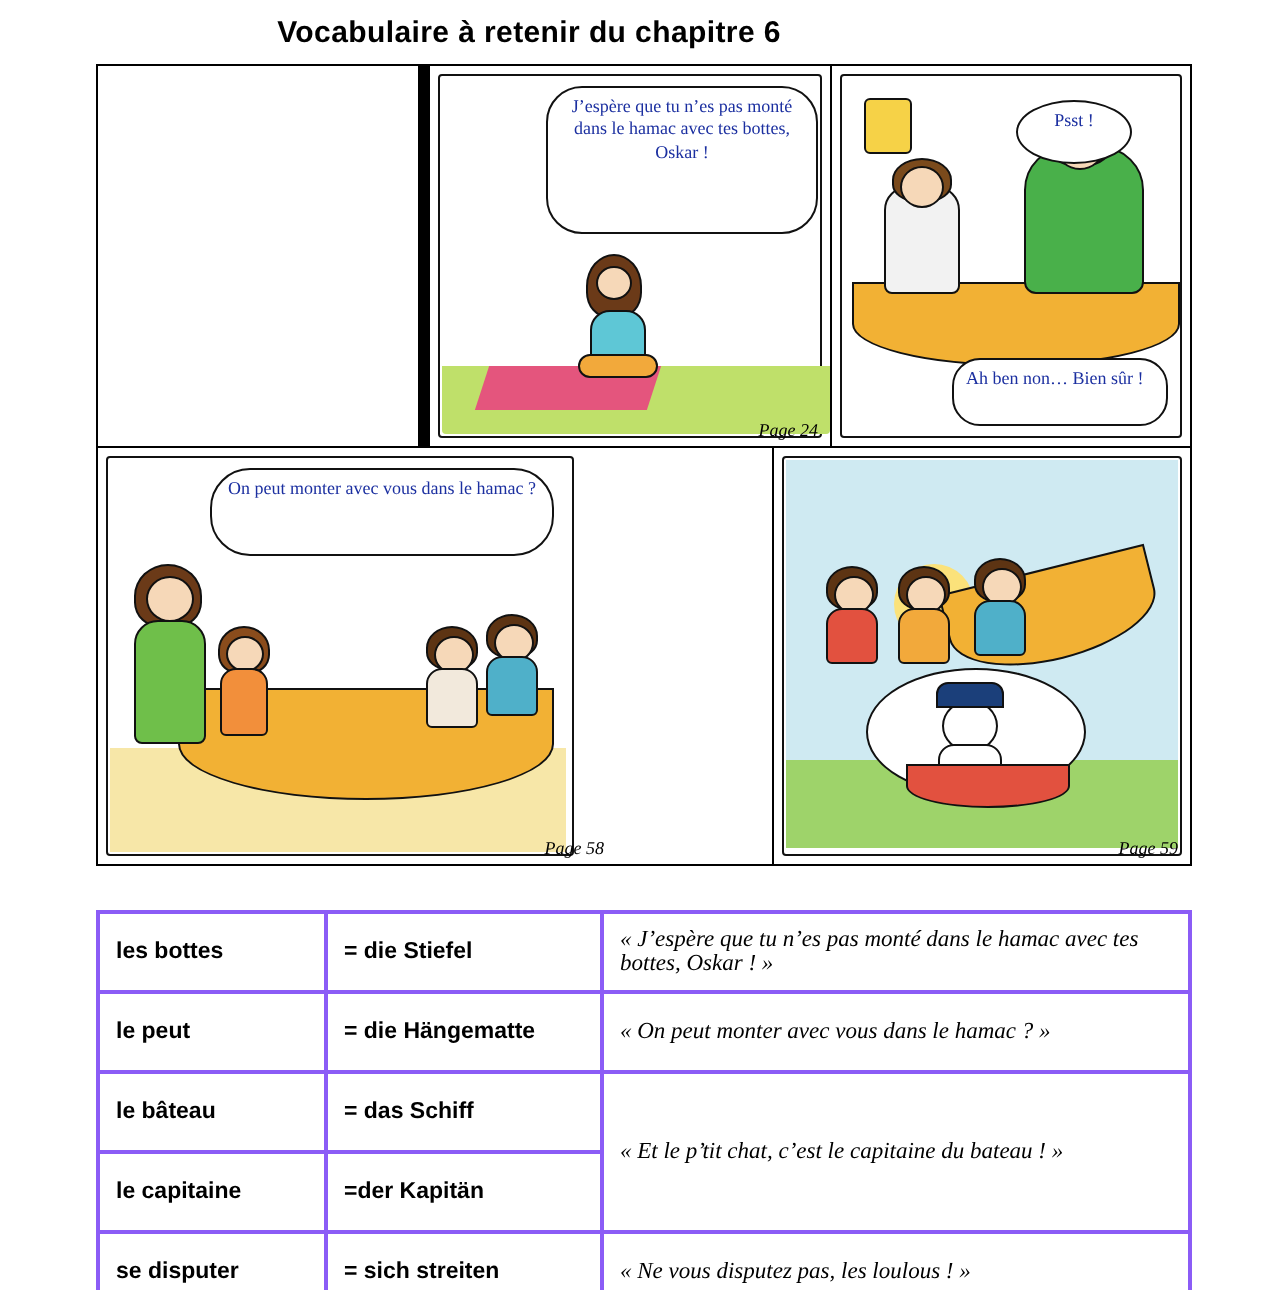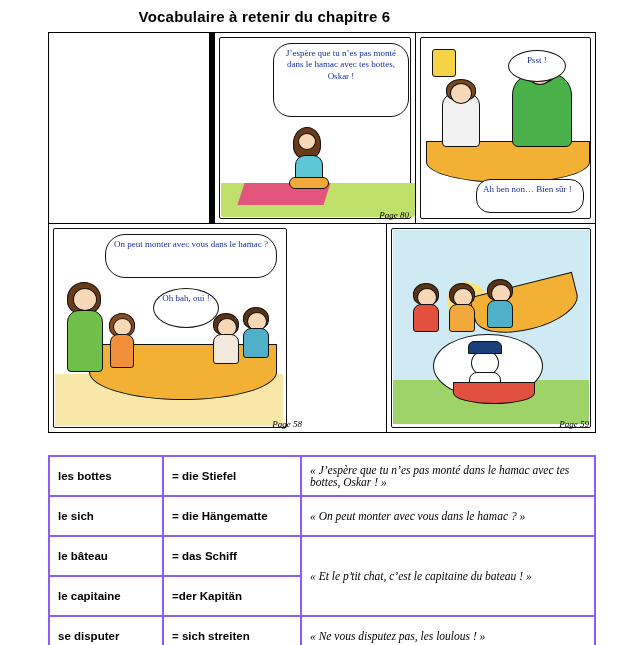--- a/index.html
+++ b/index.html
@@ -193,21 +193,21 @@
         <div class="grass" style="left:6px; top:150px; width:194px; height:34px; border-radius:0 0 2px 2px;"></div>
         <div class="rug" style="left:26px; top:150px; width:86px; height:22px;"></div>
         <div class="bubble blue" style="left:58px; top:10px; width:136px; height:74px; border-radius:18px;">J’espère que tu n’es pas monté dans le hamac avec tes bottes, Oskar !</div>
 
         <div class="char" style="left:82px; top:96px;">
           <div class="hair" style="left:-4px; top:-2px; width:26px; height:30px; background:#6b3a18;"></div>
           <div class="head" style="left:1px; top:4px;"></div>
           <div class="body" style="left:-2px; top:26px; width:26px; height:24px; background:#5ec7d6; border-radius:10px 10px 4px 4px;"></div>
           <div class="body" style="left:-8px; top:48px; width:38px; height:10px; background:#f2a93b; border-radius:8px;"></div>
         </div>
-        <div class="page-label">Page 80</div>
+        <div class="page-label">Page 24</div>
       </div>
 
       <div class="panel r1c">
         <div class="frame" style="left:4px; top:4px; right:4px; bottom:4px;"></div>
         <div class="boat" style="left:10px; top:108px; width:162px; height:40px; background:#f2b134;"></div>
         <div class="body" style="left:96px; top:40px; width:58px; height:72px; background:#49b04a; border-radius:22px 22px 6px 6px;"></div>
         <div class="hair" style="left:108px; top:24px; width:30px; height:24px; background:#4b2a10;"></div>
         <div class="head" style="left:112px; top:30px; width:22px; height:20px;"></div>
         <div class="body" style="left:26px; top:60px; width:36px; height:52px; background:#f2f2f2; border-radius:12px 12px 4px 4px;"></div>
         <div class="hair" style="left:30px; top:46px; width:28px; height:20px; background:#7a4a1c;"></div>
@@ -218,21 +218,20 @@
       </div>
     </div>
 
     <div class="comic-row">
 
       <div class="panel r2a">
         <div class="frame" style="left:4px; top:4px; width:232px; bottom:4px;"></div>
         <div class="sand" style="left:6px; top:150px; width:228px; height:52px;"></div>
         <div class="boat" style="left:40px; top:120px; width:186px; height:54px;"></div>
         <div class="bubble blue" style="left:56px; top:10px; width:172px; height:44px; border-radius:20px;text-align:center;">On peut monter avec vous dans le hamac ?</div>
-        <div class="bubble blue" style="left:104px; top:64px; width:66px; height:40px; border-radius:50%;">Oh bah, oui !</div>
         <div class="char" style="left:22px; top:62px;">
           <div class="hair" style="left:-4px; top:-4px; width:32px; height:30px; background:#6b3a18;"></div>
           <div class="head" style="left:2px; top:2px; width:22px; height:21px;"></div>
           <div class="body" style="left:-4px; top:24px; width:34px; height:60px; background:#6fbf4a; border-radius:12px 12px 4px 4px;"></div>
         </div>
         <div class="char" style="left:62px; top:92px;">
           <div class="hair" style="left:-2px; top:-3px; width:24px; height:22px; background:#8a4c1c;"></div>
           <div class="head" style="left:2px; top:2px; width:17px; height:16px;"></div>
           <div class="body" style="left:-1px; top:18px; width:22px; height:32px; background:#f28f3b; border-radius:8px 8px 3px 3px;"></div>
         </div>
@@ -283,21 +282,21 @@
   </div>
 
   <table class="vocab">
     <tbody>
       <tr>
         <td class="col-fr">les bottes</td>
         <td class="col-de">= die Stiefel</td>
         <td class="col-sent">« J’espère que tu n’es pas monté dans le hamac avec tes bottes, Oskar ! »</td>
       </tr>
       <tr>
-        <td class="col-fr">le sich</td>
+        <td class="col-fr">le peut</td>
         <td class="col-de">= die Hängematte</td>
         <td class="col-sent">«  On peut monter avec vous dans le hamac ? »</td>
       </tr>
       <tr>
         <td class="col-fr">le bâteau</td>
         <td class="col-de">= das Schiff</td>
         <td class="col-sent" rowspan="2">«  Et le p’tit chat, c’est le capitaine du bateau ! »</td>
       </tr>
       <tr>
         <td class="col-fr">le capitaine</td>

